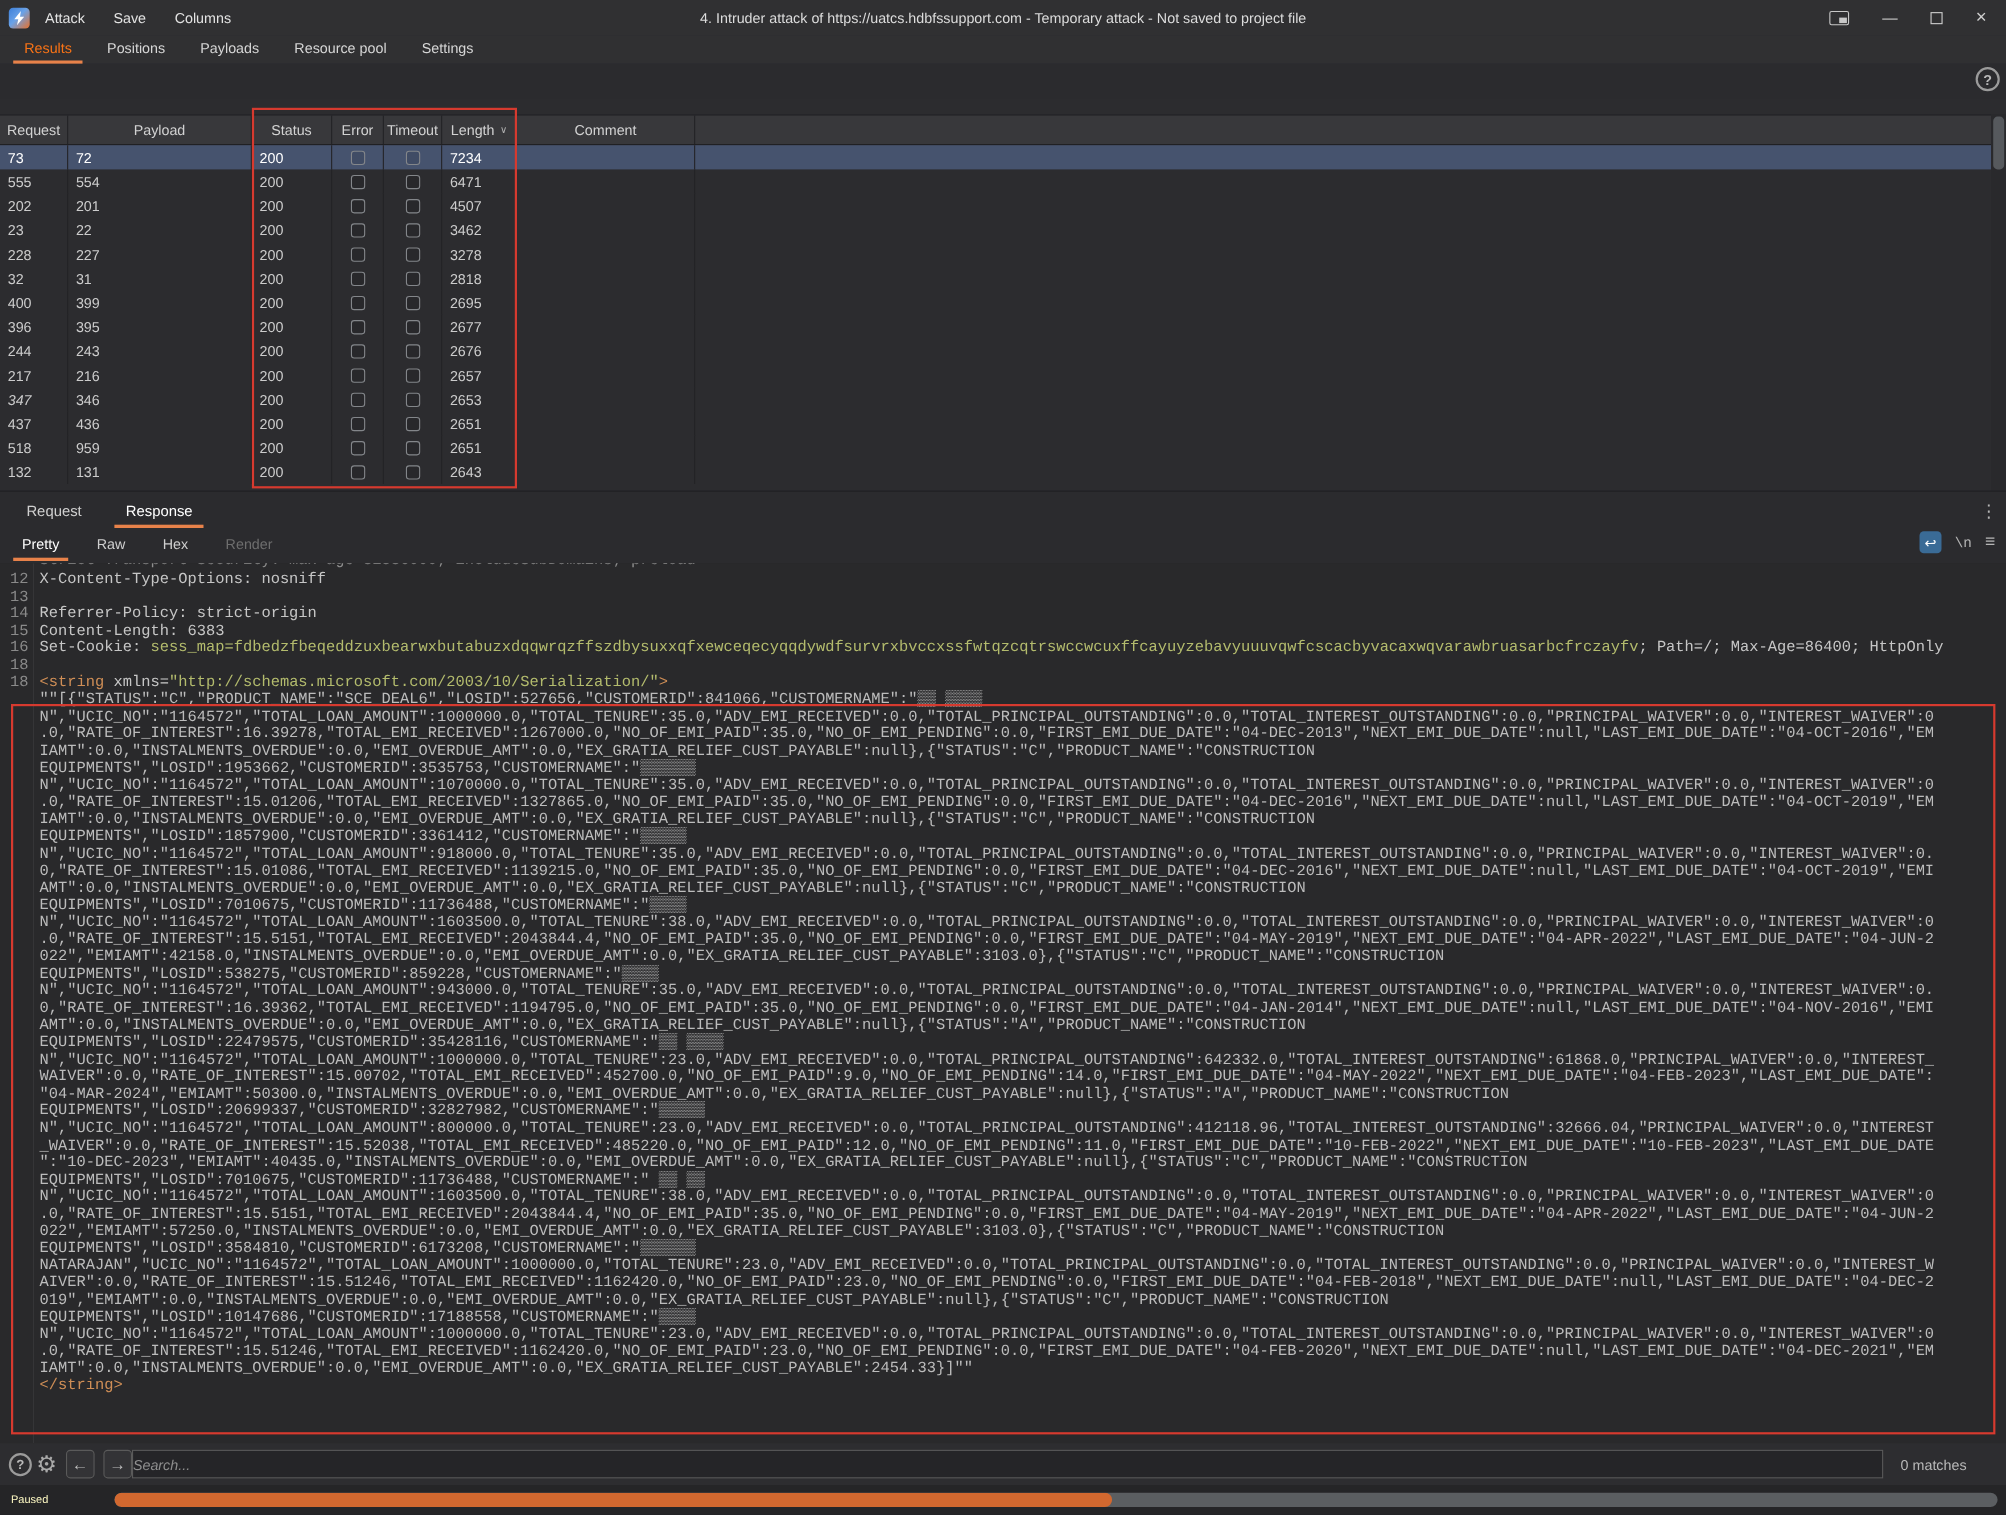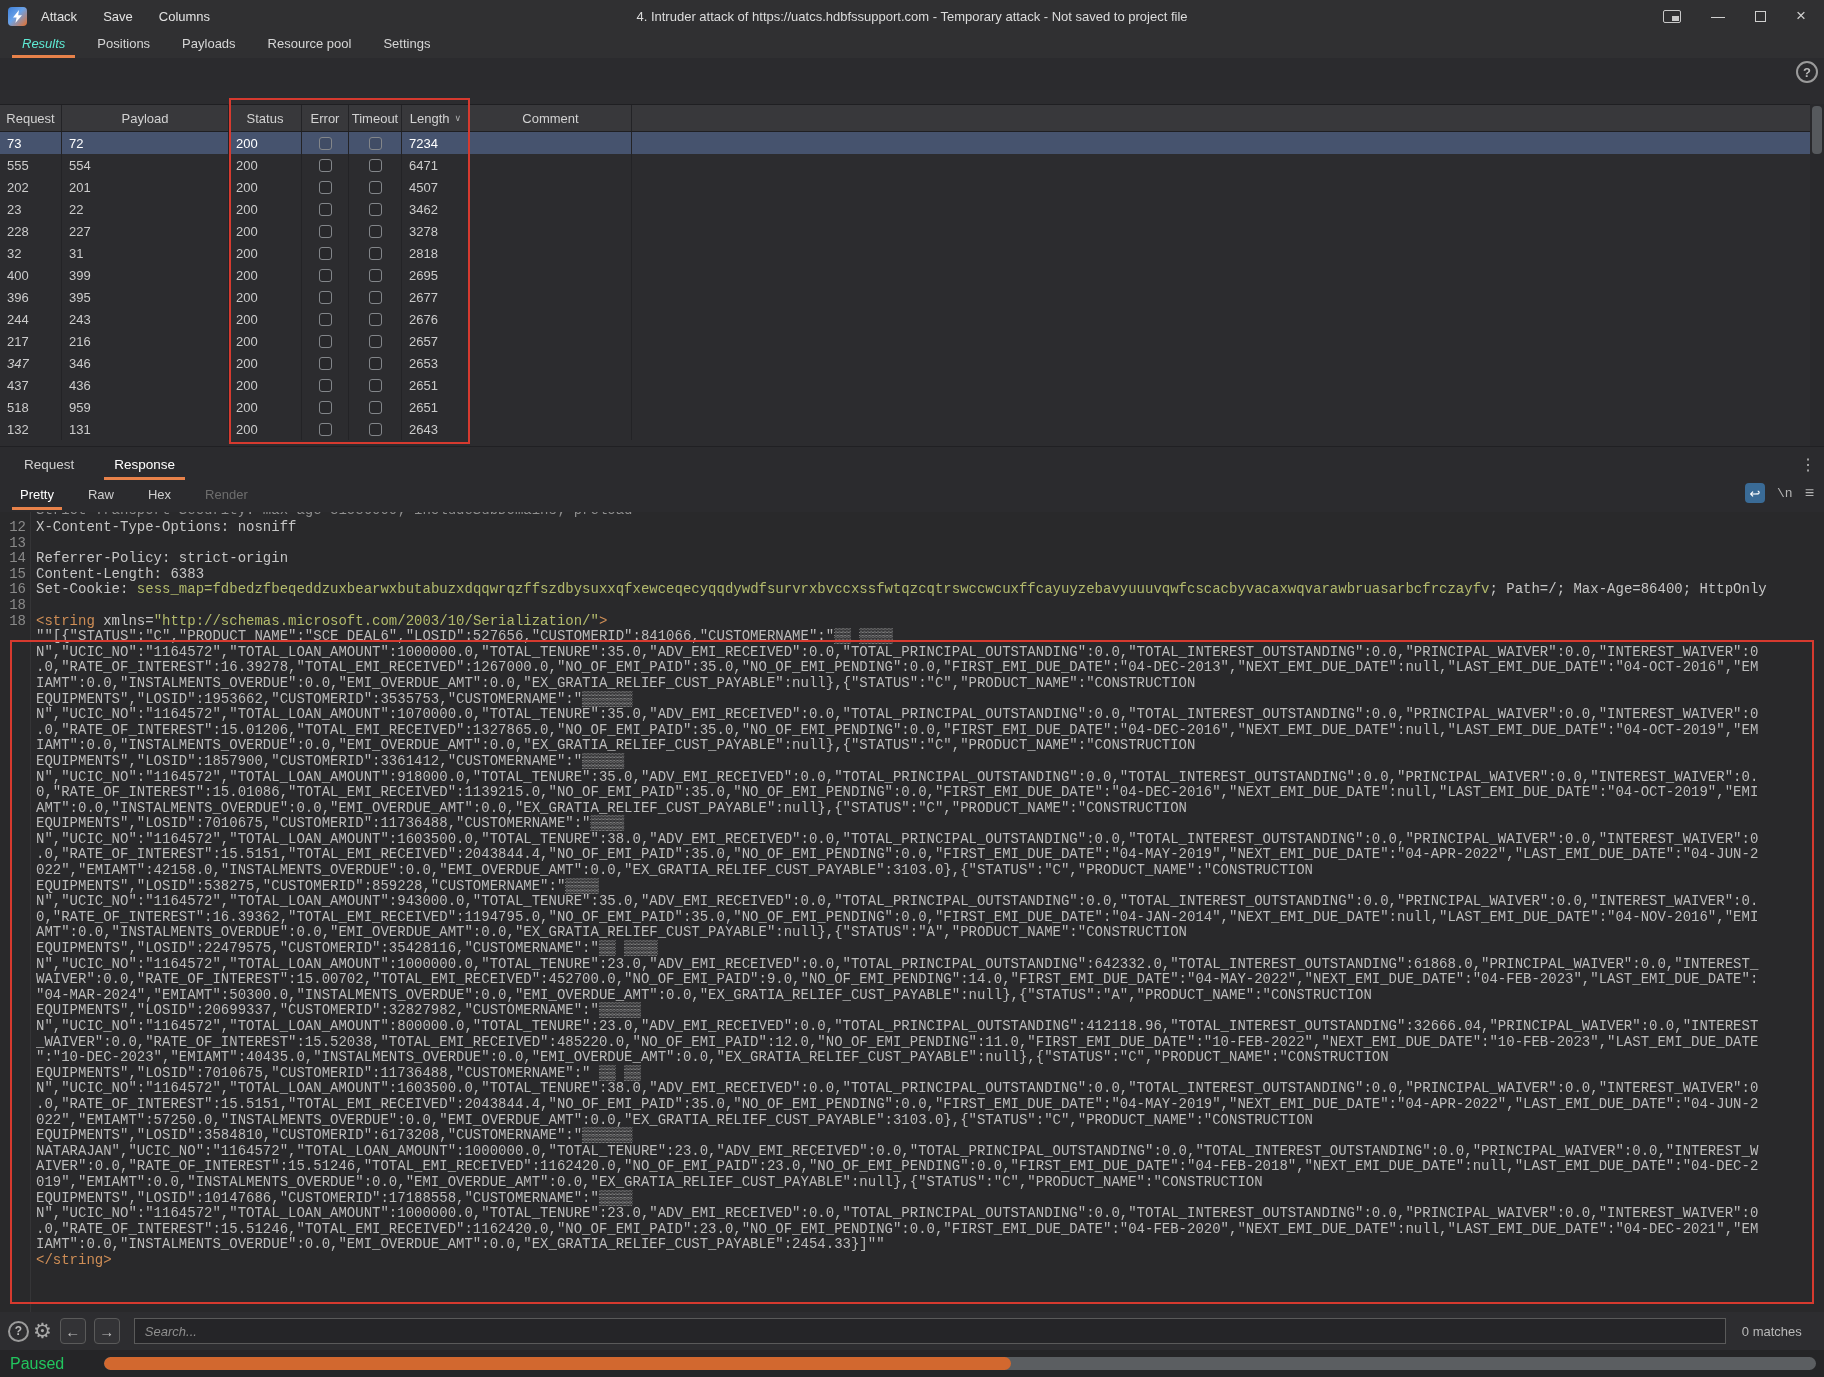--- a/index.html
+++ b/index.html
@@ -17,21 +17,21 @@
   .menus { display:flex; margin-left:14px; gap:26px; font-size:13px; color:#e3e3e3; }
   .menus span { cursor:default; }
   .wintitle { position:absolute; left:0; right:0; text-align:center; font-size:13px; color:#dcdcdc; pointer-events:none; }
   .winctl { margin-left:auto; display:flex; align-items:center; gap:30px; padding-right:18px; color:#cfcfcf; font-size:14px; }
   .scr { width:18px; height:13px; border:1.5px solid #c8c8c8; border-radius:2px; position:relative; }
   .scr::after { content:""; position:absolute; right:1px; bottom:1px; width:7px; height:5px; background:#c8c8c8; }
   .maxbox { width:11px; height:11px; border:1.5px solid #cfcfcf; display:inline-block; }
   
   .tabbar { position:absolute; left:0; top:32px; width:1824px; height:26px; background:#303032; display:flex; align-items:flex-end; padding-left:10px; gap:8px; }
   .tab { font-size:13px; color:#d6d6d6; padding:4px 12px 7px 12px; position:relative; cursor:default; }
-  .tab.sel { color:#5eead4;font-style:italic; }
+  .tab.sel { color:#f97316; }
   .tab.sel::after { content:""; position:absolute; left:2px; right:2px; bottom:0; height:3px; background:#e8824a; }
   
   .filterrow { position:absolute; left:0; top:58px; width:1824px; height:32px; background:#2b2b2e; }
   .filterbox { position:absolute; left:6px; top:2px; width:1780px; height:27px; background:#28282b; border:1px solid #73767b; display:flex; align-items:center; padding-left:10px; font-size:13px; color:#d6d6d6; }
   .helpcircle { position:absolute; right:6px; top:3px; width:22px; height:22px; border:2px solid #9b9b9b; border-radius:50%; color:#b9b9b9; display:flex; align-items:center; justify-content:center; font-size:13px; font-weight:bold; }
   
   .table { position:absolute; left:0; top:90px; width:1824px; height:356px; background:#2c2c2f; }
   .thead { position:absolute; left:0; top:14px; height:28px; width:1810px; background:#38383b; display:flex; border-top:1px solid #1f1f22; border-bottom:1px solid #1f1f22; }
   .th { display:flex; align-items:center; justify-content:center; font-size:13px; color:#d2d2d2; border-right:1px solid #232326; height:100%; }
   .chev { font-size:9px; margin-left:5px; color:#b0b0b0; }
@@ -73,26 +73,26 @@
   .eline .tx { padding-left:10px; white-space:pre; }
   .h { color:#c6c6c6; }
   .v { color:#b3bb6d; }
   .tag { color:#cf8e56; }
   .b { color:#bcbcbc; }
   
   .searchbar { position:absolute; left:0; top:1312px; width:1824px; height:38px; background:#2d2d30; display:flex; align-items:center; }
   .circbtn { width:21px; height:21px; border:2px solid #9b9b9b; border-radius:50%; color:#b9b9b9; display:flex; align-items:center; justify-content:center; font-size:12px; font-weight:bold; margin-left:8px; }
   .gear { font-size:21px; color:#a9a9a9; margin-left:4px; }
   .navbtn { width:26px; height:26px; border:1px solid #5a5a5a; border-radius:4px; background:#333336; color:#bdbdbd; display:flex; align-items:center; justify-content:center; font-size:15px; margin-left:8px; }
-  .searchinput { margin-left:14px; width:1592px; height:26px; background:#252528; border:1px solid #5a5a5a; color:#d5d5d5; font-size:13px; font-style:italic; padding-left:10px; font-family:"Liberation Sans", sans-serif; }
+  .searchinput { width:1592px; height:26px; background:#252528; border:1px solid #5a5a5a; color:#d5d5d5; font-size:13px; font-style:italic; padding-left:0; font-family:"Liberation Sans", sans-serif; }
   .searchinput::placeholder { color:#8f8f8f; }
   .matches { margin-left:16px; font-size:13px; color:#b9b9b9; }
   
   .statusbar { position:absolute; left:0; top:1350px; width:1824px; height:27px; background:#252527; display:flex; align-items:center; }
-  .pausedlbl { font-size:16px; color:#22c55e; margin-left:10px; width:80px; }
+  .pausedlbl { font-size:10px; color:#fef9c3; margin-left:10px; width:80px; }
   .ptrack { position:relative; margin-left:14px; flex:1; margin-right:8px; height:13px; background:#5b5e61; border-radius:7px; overflow:hidden; }
   .pfill { position:absolute; left:0; top:0; bottom:0; background:#d2682f; border-radius:7px; }
 </style>
 </head>
 <body>
 
 <div class="win">
 
   <div class="titlebar">
     <div class="appicon">

